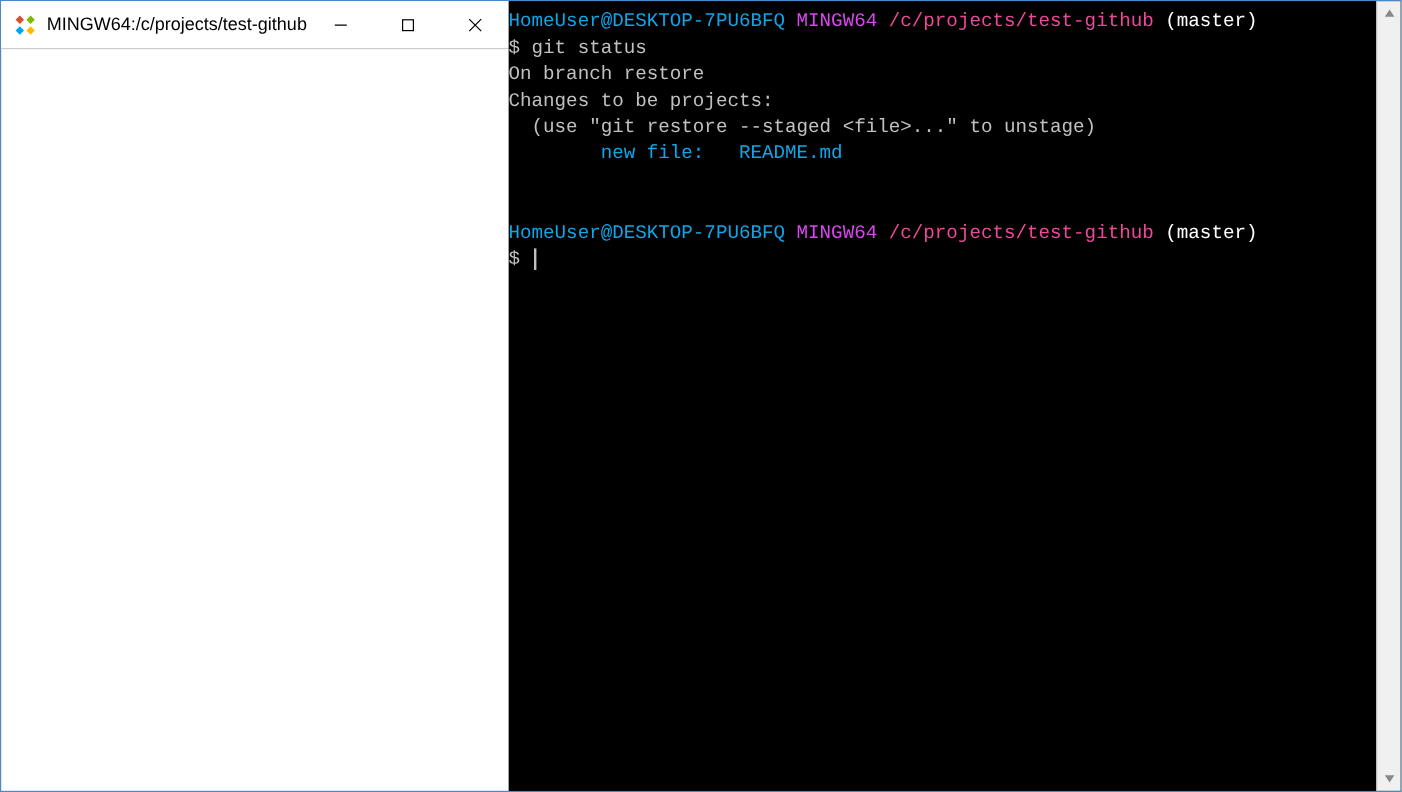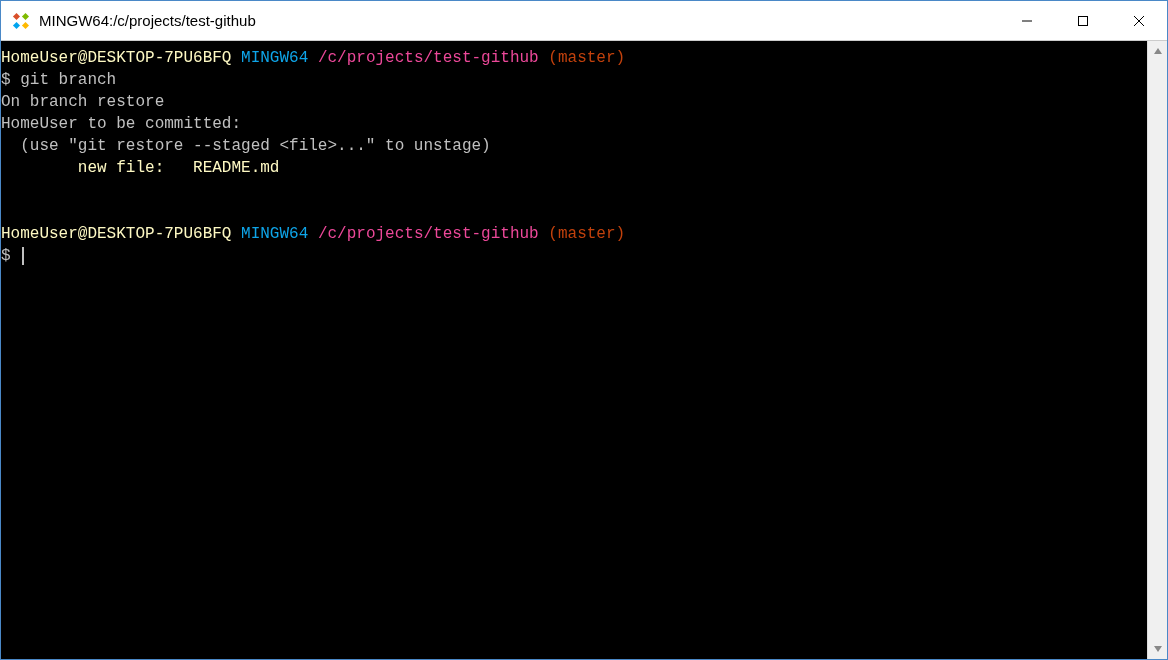--- a/index.html
+++ b/index.html
@@ -9,21 +9,21 @@
     width: 1168px;
     height: 660px;
     overflow: hidden;
   }
   .window {
     width: 1168px;
     height: 660px;
     border: 1px solid #4a88c7;
     background: #fff;
     display: flex;
-    flex-direction: column;
+    flex-direction: row;
   }
   .titlebar {
     height: 40px;
     background: #ffffff;
     display: flex;
     align-items: center;
     padding-left: 10px;
     border-bottom: 1px solid #ccc;
   }
   .app-icon {
@@ -85,24 +85,24 @@
     height: 20px;
     display: flex;
     align-items: center;
     justify-content: center;
     color: #777;
     font-size: 10px;
     cursor: pointer;
   }
   .scroll-track { flex:1; }
 
-  .c-green  { color: #fef9c3; }
-  .c-purple { color: #0ea5e9; }
+  .c-green  { color: #0ea5e9; }
+  .c-purple { color: #d946ef; }
   .c-yellow { color: #ec4899; }
-  .c-cyan   { color: #c2410c; }
+  .c-cyan   { color: #ffffff; }
   .c-white  { color: #c0c0c0; }
 
   .cursor {
     display:inline-block;
     width: 2px;
     height: 18px;
     background: #c0c0c0;
     vertical-align: text-bottom;
     margin-left: 2px;
   }
@@ -137,23 +137,23 @@
         <svg width="12" height="12" viewBox="0 0 12 12">
             <line x1="1" y1="1" x2="11" y2="11" stroke="#000" stroke-width="1"></line>
             <line x1="11" y1="1" x2="1" y2="11" stroke="#000" stroke-width="1"></line>
           </svg>
       </div>
     </div>
   </div>
 
   <div class="term-wrap">
     <div class="terminal"><span class="c-green">HomeUser@DESKTOP-7PU6BFQ</span> <span class="c-purple">MINGW64</span> <span class="c-yellow">/c/projects/test-github</span> <span class="c-cyan">(master)</span>
-<span class="c-white">$ </span><span class="c-white">git branch</span>
+<span class="c-white">$ </span><span class="c-white">git status</span>
 <span class="c-white">On branch restore</span>
-<span class="c-white">HomeUser to be committed:</span>
+<span class="c-white">Changes to be projects:</span>
 <span class="c-white">  (use "git restore --staged &lt;file&gt;..." to unstage)</span>
 <span class="c-green">        new file:   README.md</span>
 
 
 <span class="c-green">HomeUser@DESKTOP-7PU6BFQ</span> <span class="c-purple">MINGW64</span> <span class="c-yellow">/c/projects/test-github</span> <span class="c-cyan">(master)</span>
 <span class="c-white">$ </span><span class="cursor"></span>
 </div>
     <div class="scrollbar">
       <div class="scroll-arrow">
         <svg width="10" height="10" viewBox="0 0 10 10">

